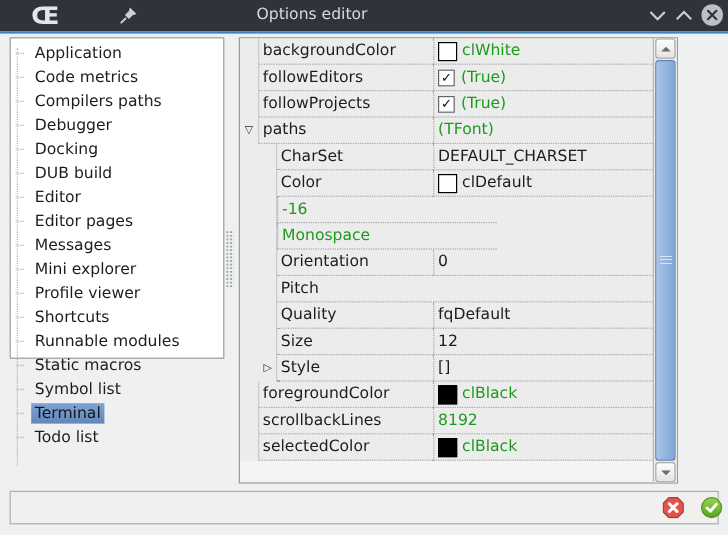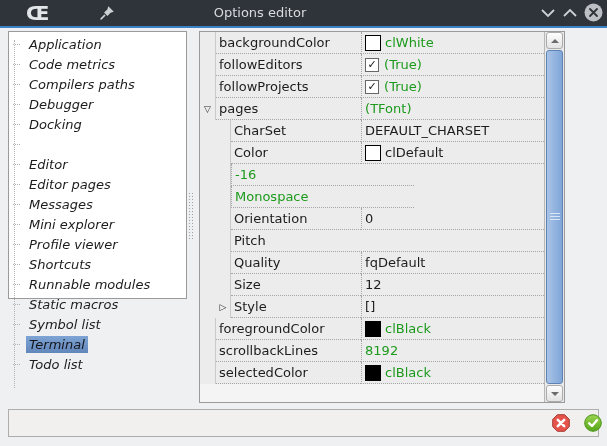--- a/index.html
+++ b/index.html
@@ -13,21 +13,21 @@
   .titlebar{position:absolute;left:0;top:0;width:607px;height:26px;background:#2f343a;}
   .accent-line{position:absolute;left:0;top:26px;width:607px;height:2px;background:#3a82c5;}
   .appicon{position:absolute;left:26px;top:1px;color:#e2e6e9;font-size:20px;font-weight:bold;line-height:24px;}
   .pinicon{position:absolute;left:99px;top:5px;width:16px;height:16px;}
   .wtitle{position:absolute;left:0;top:5px;width:520px;text-align:center;color:#d7dbde;font-size:13px;}
   .tbtn{position:absolute;top:7px;width:14px;height:12px;cursor:default;}
   .btn-min{left:541px;} .btn-max{left:563px;}
   .btn-close{position:absolute;left:584px;top:3px;width:19px;height:19px;}
   
   .listbox{position:absolute;left:8px;top:31px;width:179px;height:268px;background:#ffffff;
-    border:1px solid #9a9a9a;box-sizing:border-box;padding-top:2px;font-style:italic;}
+    border:1px solid #9a9a9a;box-sizing:border-box;padding-top:2px;}
   .treeline{position:absolute;left:5px;top:8px;height:348px;border-left:1px dotted #b2b2b6;}
   .srow{height:20px;display:flex;align-items:center;padding-left:4px;white-space:nowrap;}
   .stub{width:7px;border-top:1px dotted #b2b2b6;}
   .slabel{margin-left:6px;padding:1px 3px;}
   .slabel.sel{background:linear-gradient(#7ea4d5,#6186ba);color:#15151a;}
   
   .gridpanel{position:absolute;left:199px;top:31px;width:366px;height:372px;background:#f4f4f4;
     border:1px solid #9a9a9a;box-sizing:border-box;display:flex;}
   .rows{width:382px;}
   .row{height:22px;display:flex;box-sizing:border-box;background:#ececec;}
@@ -108,20 +108,21 @@
       <div class="srow">
     <span class="stub"></span>
     <span class="slabel">Debugger</span>
   </div>
       <div class="srow">
     <span class="stub"></span>
     <span class="slabel">Docking</span>
   </div>
       <div class="srow">
     <span class="stub"></span>
+    <span class="slabel">DUB build</span>
   </div>
       <div class="srow">
     <span class="stub"></span>
     <span class="slabel">Editor</span>
   </div>
       <div class="srow">
     <span class="stub"></span>
     <span class="slabel">Editor pages</span>
   </div>
       <div class="srow">
@@ -190,21 +191,21 @@
 
     <span class="pname">followProjects</span>
     <span class="val">
           <span class="cb">✓</span>
           <span class="vtext green">(True)</span>
         </span>
   </div>
       <div class="row lvl0">
     <span class="gut g1">▽</span>
 
-    <span class="pname">pages</span>
+    <span class="pname">paths</span>
     <span class="val">
           <span class="vtext green">(TFont)</span>
         </span>
   </div>
       <div class="row lvl1">
     <span class="gut g1"></span>
     <span class="gut g2"></span>
     <span class="pname">CharSet</span>
     <span class="val">
           <span class="vtext">DEFAULT_CHARSET</span>

